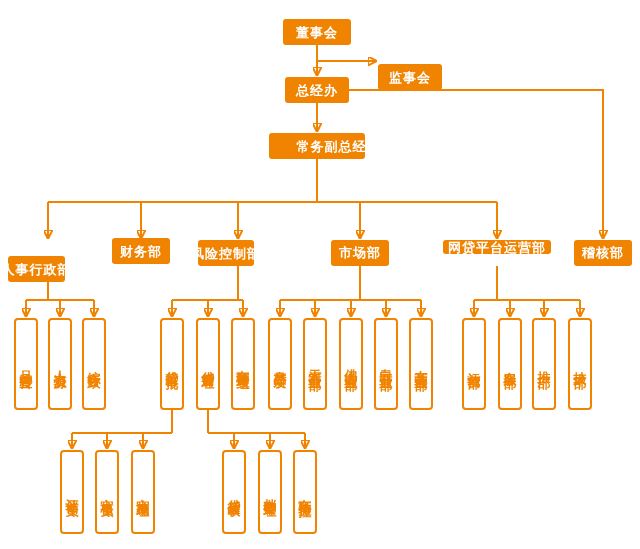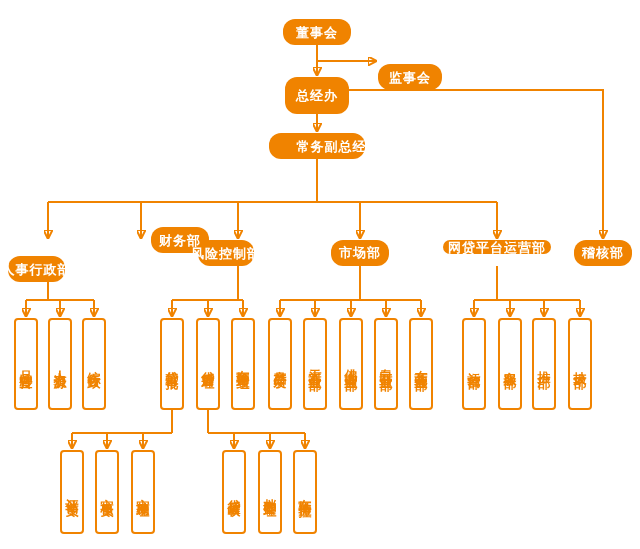--- a/index.html
+++ b/index.html
@@ -17,21 +17,21 @@
   .arrowhead { fill: var(--accent); }
   .node {
     position: absolute;
     box-sizing: border-box;
     display: flex;
     align-items: center;
     justify-content: center;
     font-weight: bold;
     font-size: 13px;
     line-height: 1;
-    border-radius: 12px;
+    border-radius: 3px;
     text-align: center;
     white-space: nowrap;
   }
   .filled {
     background: var(--accent);
     color: var(--on-fill);
     letter-spacing: 1px;
   }
   .outline {
     background: #fff;
@@ -92,25 +92,25 @@
     <path d="M72,433 V448" marker-end="url(#arw)"></path>
     <path d="M107,433 V448" marker-end="url(#arw)"></path>
     <path d="M143,433 V448" marker-end="url(#arw)"></path>
     <path d="M234,433 V448" marker-end="url(#arw)"></path>
     <path d="M270,433 V448" marker-end="url(#arw)"></path>
     <path d="M305,433 V448" marker-end="url(#arw)"></path>
   </svg>
 
   <div class="node filled" style="left:283px; top:19px;  width:68px;  height:26px;">董事会</div>
   <div class="node filled" style="left:378px; top:64px;  width:64px;  height:26px;">监事会</div>
-  <div class="node filled" style="left:285px; top:77px;  width:64px;  height:37px;">总经办</div>
+  <div class="node filled" style="left:285px; top:77px;  width:64px;  height:26px;">总经办</div>
   <div class="node filled" style="left:269px; top:133px; width:96px;  height:26px;padding-left:43px;">常务副总经理</div>
 
   <div class="node filled" style="left:8px;   top:256px; width:57px;  height:26px;">人事行政部</div>
-  <div class="node filled" style="left:112px; top:227px; width:58px;  height:26px;margin-left:39px;">财务部</div>
+  <div class="node filled" style="left:112px; top:238px; width:58px;  height:26px;">财务部</div>
   <div class="node filled" style="left:198px; top:240px; width:56px;  height:26px;">风险控制部</div>
   <div class="node filled" style="left:331px; top:240px; width:58px;  height:26px;font-family:Liberation Mono, monospace;">市场部</div>
   <div class="node filled" style="left:443px; top:240px; width:108px; height:14px;">网贷平台运营部</div>
   <div class="node filled" style="left:574px; top:240px; width:58px;  height:26px;font-family:Liberation Mono, monospace;">稽核部</div>
 
   <div class="node outline vertical" style="left:14px;  top:318px; width:24px; height:92px;">品牌宣传</div>
   <div class="node outline vertical" style="left:48px;  top:318px; width:24px; height:92px;">人力资源</div>
   <div class="node outline vertical" style="left:82px;  top:318px; width:24px; height:92px;">综合行政</div>
 
   <div class="node outline vertical" style="left:160px; top:318px; width:24px; height:92px;">贷款审批</div>

